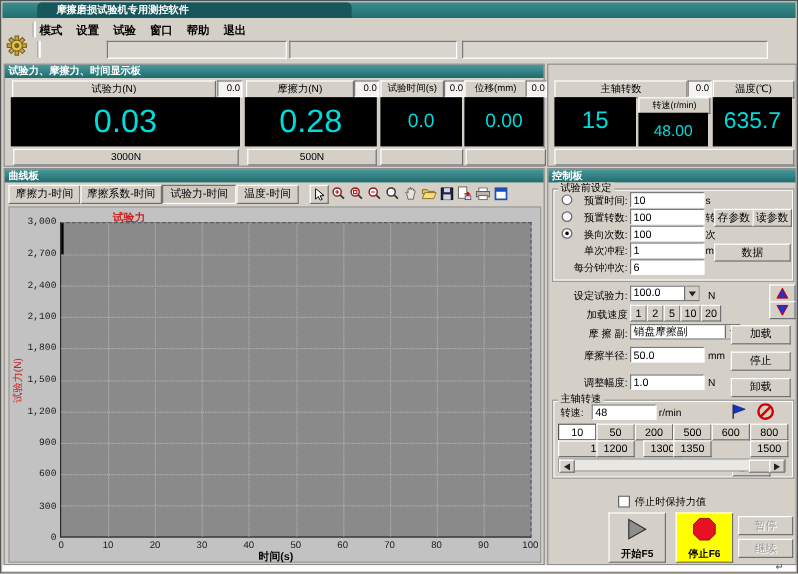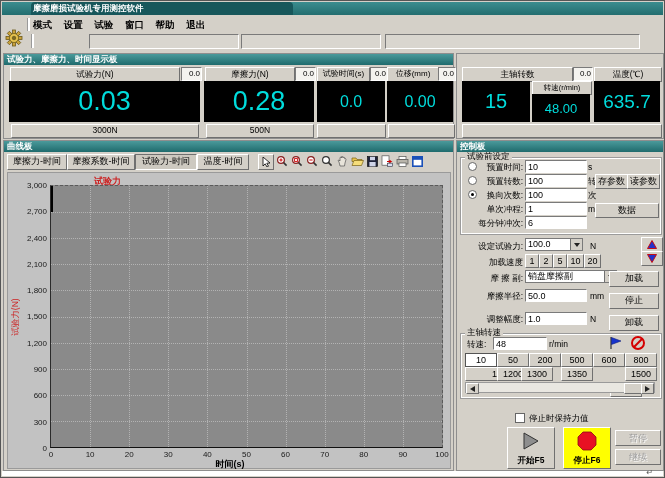--- a/index.html
+++ b/index.html
@@ -6,39 +6,39 @@
   body{width:665px;height:478px;overflow:hidden;font-family:"Liberation Sans",sans-serif;background:#d4d0c8;}
   .window{position:relative;width:663px;height:476px;border:1px solid #555;background:#d4d0c8;}
   .abs{position:absolute;}
   
   .raised{background:#d4d0c8;border-top:1px solid #fff;border-left:1px solid #fff;border-right:1px solid #707070;border-bottom:1px solid #707070;}
   .pressed{background:#cdc9c0;border-top:1px solid #707070;border-left:1px solid #707070;border-right:1px solid #fff;border-bottom:1px solid #fff;}
   .sunken{background:#fff;border-top:1px solid #7a7a7a;border-left:1px solid #7a7a7a;border-right:1px solid #fff;border-bottom:1px solid #fff;}
   .btn{font-size:9px;line-height:12px;text-align:center;color:#000;cursor:default;}
   
   .titlebar{left:1px;top:1px;width:661px;height:13px;background:linear-gradient(180deg,#3b8d8f,#236d6f);}
-  .titletab{left:29px;top:0;width:262px;height:13px;background:#17575b;border-radius:4px 4px 0 0;color:#fff;font-size:8.5px;font-weight:bold;line-height:13px;padding-left:2px;box-sizing:border-box;}
+  .titletab{left:29px;top:0;width:262px;height:13px;background:#17575b;border-radius:4px 4px 0 0;color:#fff;font-size:8.5px;font-weight:bold;line-height:13px;padding-left:16px;box-sizing:border-box;}
   
   .menubar{left:32px;top:18px;height:13px;font-size:9.5px;font-weight:bold;color:#000;}
   .menubar span{margin-right:9px;}
   .grip{width:2px;background:#fff;border-left:1px solid #9a9a9a;}
   .fieldbox{height:13px;background:#d9d6cf;}
   
   .panel{position:absolute;background:#d4d0c8;border:1px solid #8e8e8e;box-sizing:border-box;}
   .phead{height:11px;background:linear-gradient(180deg,#4a9a9b,#1f6b6d);color:#fff;font-size:8.5px;font-weight:bold;line-height:11px;padding-left:3px;}
   .lcd{background:#000;color:#00dcdc;display:flex;align-items:center;justify-content:center;}
   .headbar{font-size:8.5px;line-height:12px;text-align:center;}
   .peak{font-size:8px;line-height:12px;text-align:right;padding-right:1px;background:#f4f3ef;}
   .foot{font-size:8.5px;line-height:11px;text-align:center;}
   
   .chartouter{left:3px;top:31px;width:444px;height:297px;background:#c2c2c2;border:1px solid #9a9a9a;box-sizing:border-box;}
   .plot{left:42px;top:12px;width:393px;height:263px;background:#8a8a8a;border-left:1px solid #2a2a2a;border-bottom:1px solid #111;border-top:1px dashed #5a5a5a;border-right:1px dashed #5a5a5a;box-sizing:border-box;}
   .gv{position:absolute;top:0;bottom:0;width:0;border-left:1px dotted #b3b3b3;}
   .gh{position:absolute;left:0;right:0;height:0;border-top:1px dotted #b3b3b3;}
-  .yticks{left:0;top:8px;width:39px;height:272px;display:flex;flex-direction:column;justify-content:space-between;align-items:flex-end;font-size:8px;color:#1a1a1a;}
+  .yticks{left:0;top:8px;width:39px;height:272px;display:flex;flex-direction:column;justify-content:space-between;align-items:flex-end;font-size:8px;color:#1a1a1a;font-family:Liberation Mono, monospace;}
   .xticks{left:32px;top:277px;width:413px;display:flex;justify-content:space-between;font-size:8px;color:#1a1a1a;}
   .xticks span{width:22px;text-align:center;}
   .redtxt{color:#cc2222;}
   
   .gbox{position:absolute;border:1px solid #9b9b9b;box-shadow:1px 1px 0 #fff inset, -1px -1px 0 #fff inset;}
   .glegend{position:absolute;background:#d4d0c8;font-size:8.5px;line-height:9px;padding:0 2px;}
   .lbl{position:absolute;font-size:8.5px;line-height:12px;color:#000;}
   .rlbl{text-align:right;}
   input.tin{position:absolute;height:11px;background:#fff;border:1px solid #7a7a7a;border-right-color:#fff;border-bottom-color:#fff;font-size:9px;padding:0 2px;font-family:"Liberation Sans",sans-serif;}
   .combo{position:absolute;height:13px;background:#fff;border:1px solid #7a7a7a;box-sizing:border-box;font-size:9px;line-height:11px;padding-left:2px;}
@@ -358,21 +358,21 @@
         </svg>
     </span>
     <div class="abs btn" style="left:8px;top:212px;width:30px;height:12px;background:#fff;border:1px solid #555;">10</div>
     <div class="abs btn raised" style="left:40px;top:212px;width:30px;height:12px;">50</div>
     <div class="abs btn raised" style="left:72px;top:212px;width:30px;height:12px;">200</div>
     <div class="abs btn raised" style="left:104px;top:212px;width:30px;height:12px;">500</div>
     <div class="abs btn raised" style="left:136px;top:212px;width:30px;height:12px;">600</div>
     <div class="abs btn raised" style="left:168px;top:212px;width:30px;height:12px;">800</div>
     <div class="abs btn raised" style="left:8px;top:226px;width:30px;height:12px;padding-left:21px;">1000</div>
     <div class="abs btn raised" style="left:40px;top:226px;width:30px;height:12px;">1200</div>
-    <div class="abs btn raised" style="left:64px;top:226px;width:30px;height:12px;">1300</div>
+    <div class="abs btn raised" style="left:79px;top:226px;width:30px;height:12px;">1300</div>
     <div class="abs btn raised" style="left:104px;top:226px;width:30px;height:12px;">1350</div>
     <div class="abs btn raised" style="left:153px;top:226px;width:30px;height:12px;margin-top:16px;">1400</div>
     <div class="abs btn raised" style="left:168px;top:226px;width:30px;height:12px;">1500</div>
 
     <div class="scroll" style="left:8px;top:241px;width:190px;">
       <span class="scbtn raised" style="left:0;">
         <svg width="5" height="6" viewBox="0 0 5 6">
             <polygon points="5,0 5,6 0,3" fill="#222"></polygon>
           </svg>
       </span>

